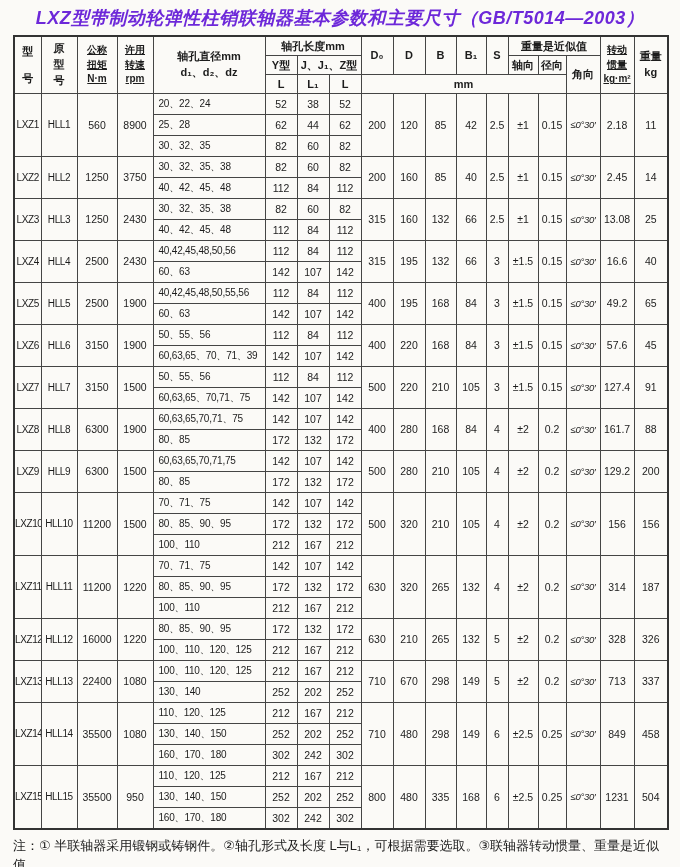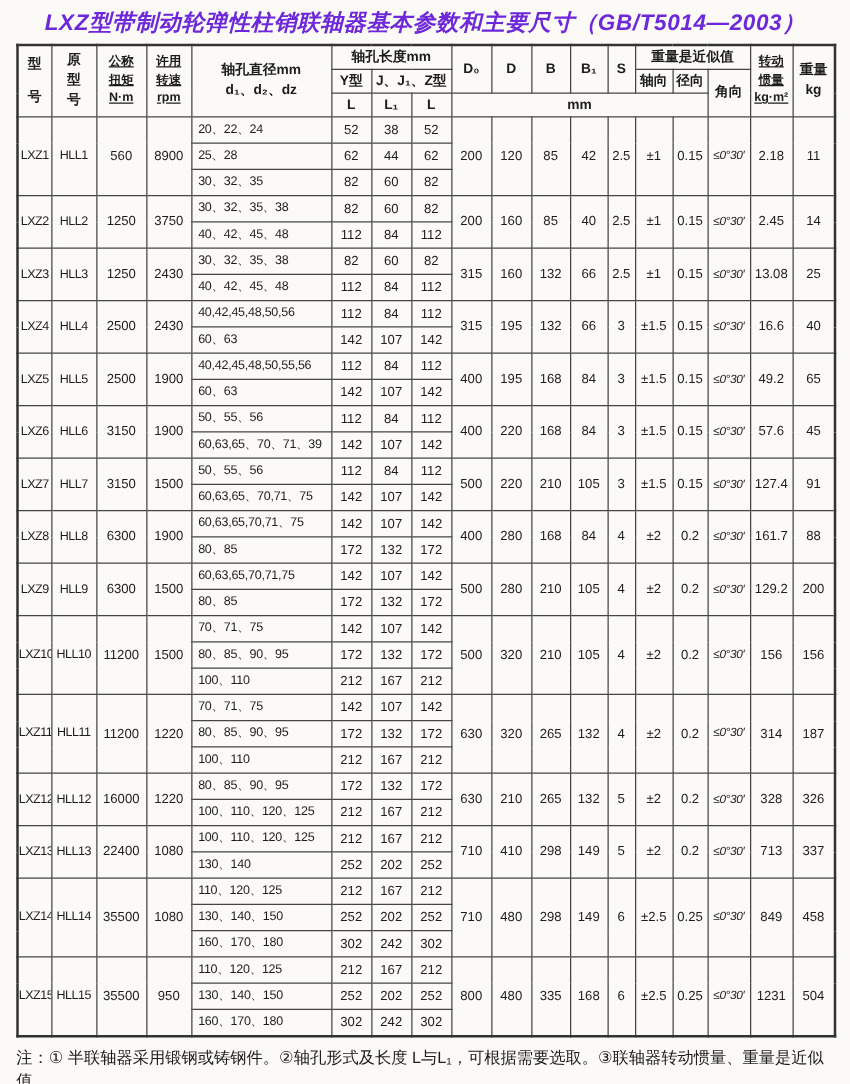--- a/index.html
+++ b/index.html
@@ -440,21 +440,21 @@
         <tr>
           <td class="model" rowspan="2">LXZ13</td>
           <td class="orig" rowspan="2">HLL13</td>
           <td rowspan="2">22400</td>
           <td rowspan="2">1080</td>
           <td class="dia">100、110、120、125</td>
           <td>212</td>
           <td>167</td>
           <td>212</td>
           <td rowspan="2">710</td>
-          <td rowspan="2">410</td>
+          <td rowspan="2">670</td>
           <td rowspan="2">298</td>
           <td rowspan="2">149</td>
           <td rowspan="2">5</td>
           <td rowspan="2">±2</td>
           <td rowspan="2">0.2</td>
           <td class="ang" rowspan="2">≤0°30′</td>
           <td rowspan="2">713</td>
           <td rowspan="2">337</td>
         </tr>
         <tr>

